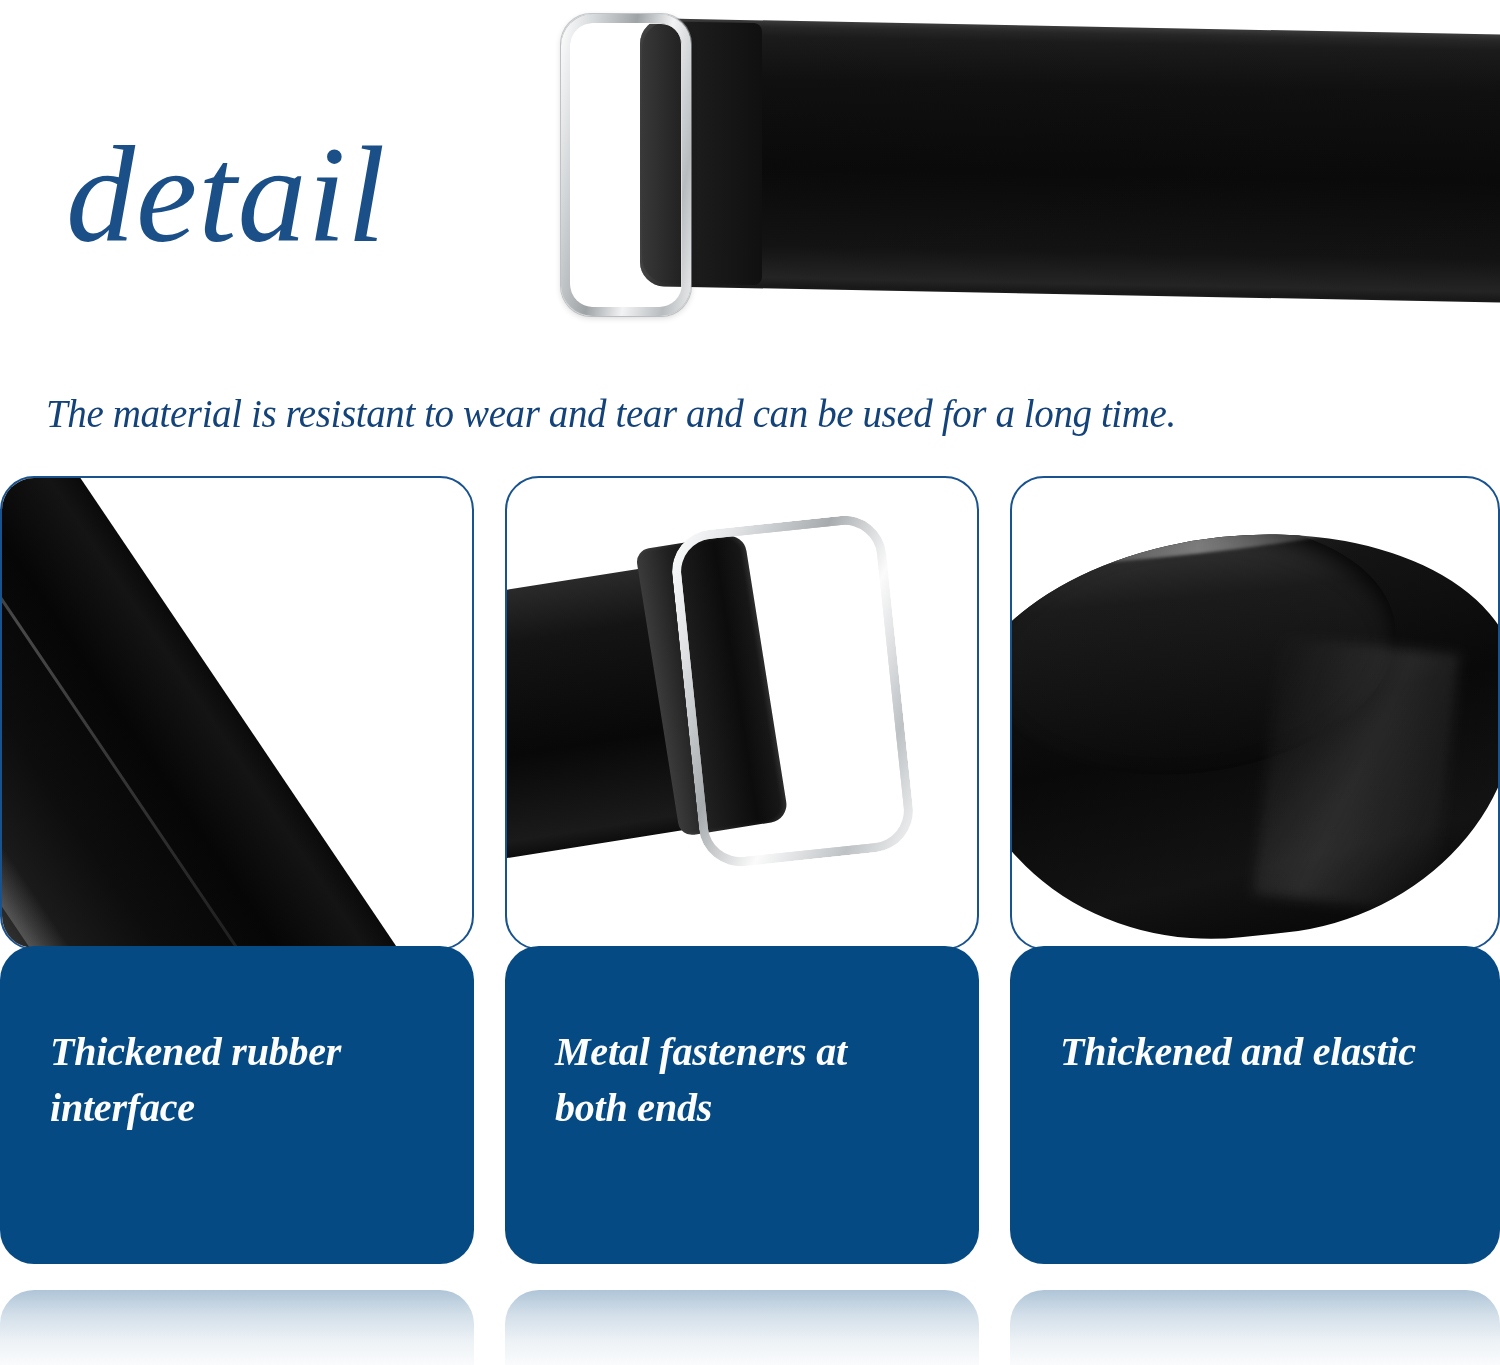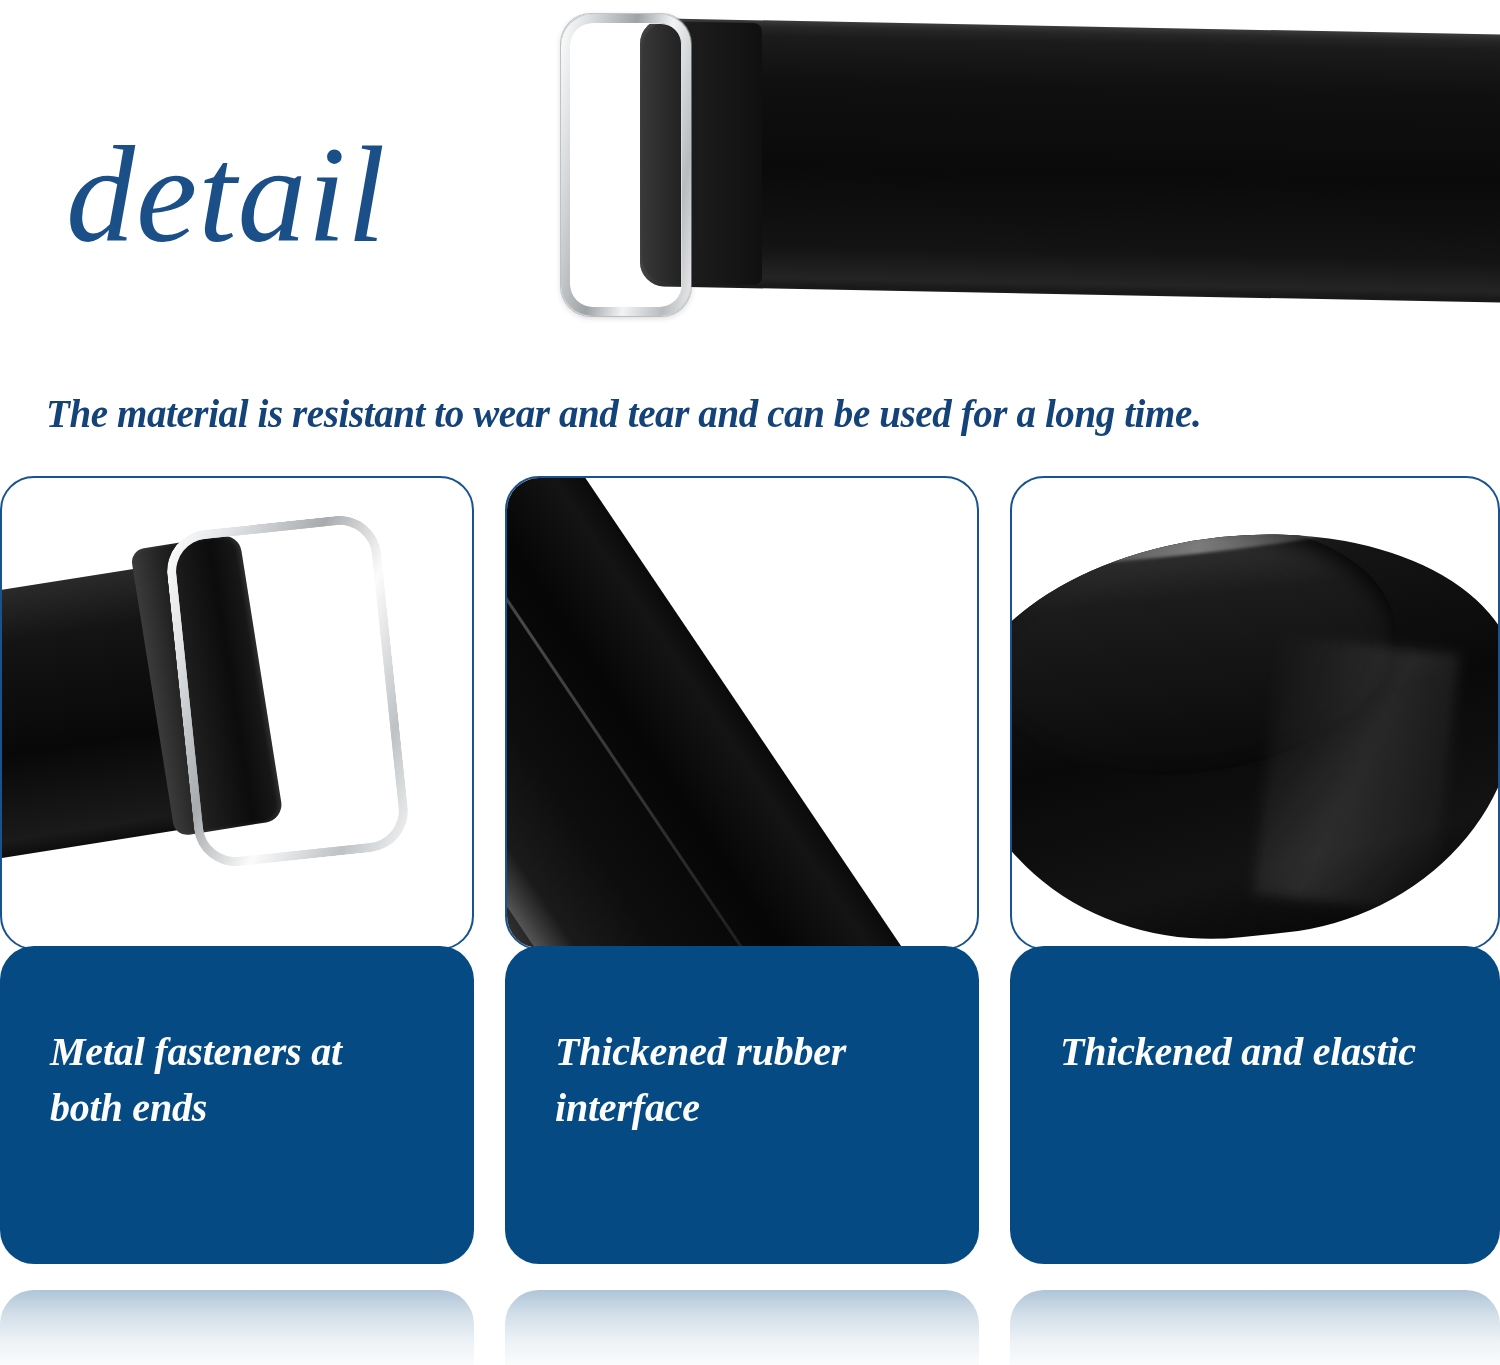--- a/index.html
+++ b/index.html
@@ -117,21 +117,21 @@
   }
 
   
   .subtitle {
     position: absolute;
     left: 46px;
     top: 392px;
     width: 1420px;
     font-family: "Liberation Serif", "DejaVu Serif", serif;
     font-style: italic;
-    font-weight: 700;
+    font-weight: 400;
     font-size: 39px;
     line-height: 1.15;
     color: #14437a;
     letter-spacing: -0.4px;
     white-space: nowrap;
   }
 
   
   .cards {
     position: absolute;
@@ -341,38 +341,38 @@
 
     <div class="detail-title">detail</div>
   </div>
 
   <div class="subtitle">The material is resistant to wear and tear and can be used for a long time.</div>
 
   <div class="cards">
 
     <div class="card">
       <div class="card-photo">
+        <div class="c2-band"></div>
+        <div class="c2-edge"></div>
+        <div class="c2-crease"></div>
+      </div>
+      <div class="card-caption">
+        <div class="cap-text">Thickened rubber interface</div>
+      </div>
+      <div class="card-reflection"></div>
+    </div>
+
+    <div class="card">
+      <div class="card-photo">
         <div class="c1-strap"></div>
         <div class="c1-cuff"></div>
         <div class="c1-buckle"></div>
       </div>
       <div class="card-caption">
         <div class="cap-text">Metal fasteners at both ends</div>
-      </div>
-      <div class="card-reflection"></div>
-    </div>
-
-    <div class="card">
-      <div class="card-photo">
-        <div class="c2-band"></div>
-        <div class="c2-edge"></div>
-        <div class="c2-crease"></div>
-      </div>
-      <div class="card-caption">
-        <div class="cap-text">Thickened rubber interface</div>
       </div>
       <div class="card-reflection"></div>
     </div>
 
     <div class="card">
       <div class="card-photo">
         <div class="c3-loop">
           <div class="c3-inner"></div>
           <div class="c3-rimlight"></div>
           <div class="c3-sheen"></div>

